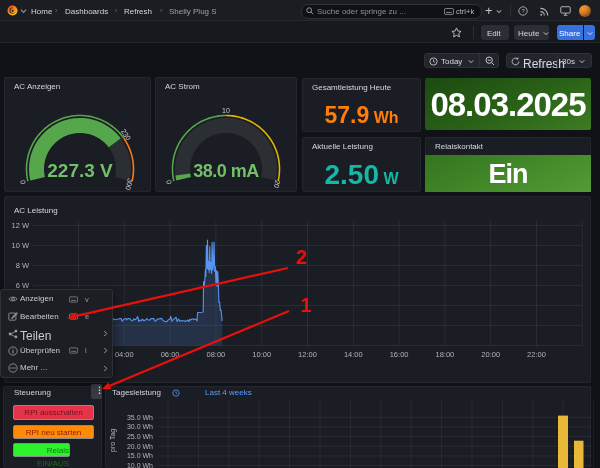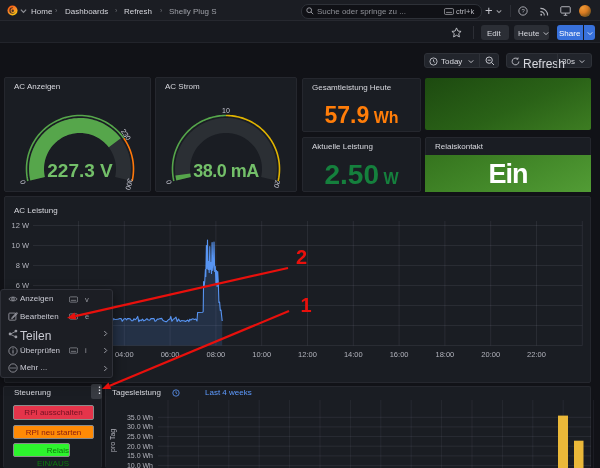--- a/index.html
+++ b/index.html
@@ -128,23 +128,24 @@
 
 <div class="panel" style="left:4px;top:77px;width:147px;height:115px;"></div>
 <div class="ptitle" style="left:14px;top:82px;">AC Anzeigen</div>
 <div class="panel" style="left:155px;top:77px;width:142px;height:115px;"></div>
 <div class="ptitle" style="left:165px;top:82px;">AC Strom</div>
 <div class="panel" style="left:302px;top:78px;width:119px;height:54px;"></div>
 <div class="ptitle" style="left:312px;top:83px;">Gesamtleistung Heute</div>
 <div class="abs" style="left:302px;top:102px;width:119px;text-align:center;color:#ff7d09;font-weight:bold;"><span style="font-size:23px;">57.9</span> <span style="font-size:16px;">Wh</span></div>
 <div class="panel" style="left:302px;top:137px;width:119px;height:55px;"></div>
 <div class="ptitle" style="left:312px;top:142px;">Aktuelle Leistung</div>
-<div class="abs" style="left:302px;top:159px;width:119px;text-align:center;color:#15803d;font-weight:bold;"><span style="font-size:28px;">2.50</span> <span style="font-size:16px;">W</span></div>
+<div class="abs" style="left:302px;top:159px;width:119px;text-align:center;color:#14b8a6;font-weight:bold;"><span style="font-size:28px;">2.50</span> <span style="font-size:16px;">W</span></div>
 
 <div class="abs" style="left:425px;top:78px;width:166px;height:52px;border-radius:2px;background:linear-gradient(155deg,#1d4a10 0%,#2a6217 55%,#3d7d22 100%);"></div>
+<div class="abs" style="left:425px;top:86px;width:166px;text-align:center;font-size:33px;font-weight:bold;color:#ffffff;letter-spacing:-1px;">08.03.2025</div>
 
 <div class="panel" style="left:425px;top:137px;width:166px;height:55px;"></div>
 <div class="ptitle" style="left:435px;top:142px;">Relaiskontakt</div>
 <div class="abs" style="left:425px;top:155px;width:166px;height:37px;background:linear-gradient(155deg,#35741e 0%,#448a2a 55%,#529c35 100%);"></div>
 <div class="abs" style="left:425px;top:159px;width:166px;text-align:center;font-size:27px;font-weight:bold;color:#ffffff;letter-spacing:-1px;">Ein</div>
 
 <div class="panel" style="left:4px;top:196px;width:587px;height:187px;"></div>
 <div class="ptitle" style="left:14px;top:206px;">AC Leistung</div>
 
 <div class="panel" style="left:3px;top:386px;width:99px;height:82px;border-bottom:none;"></div>

